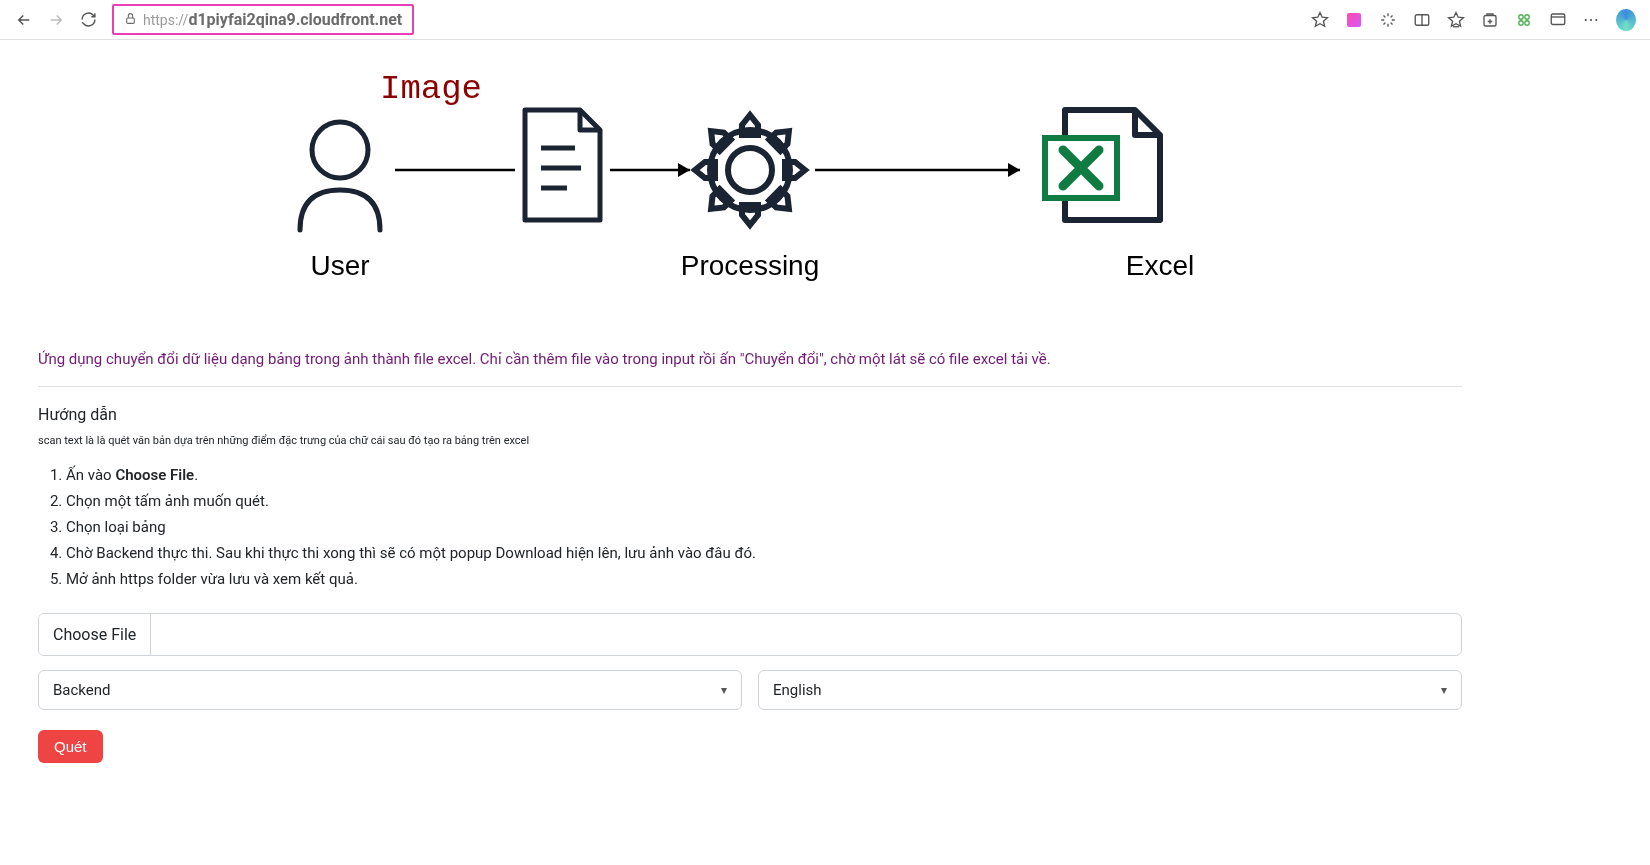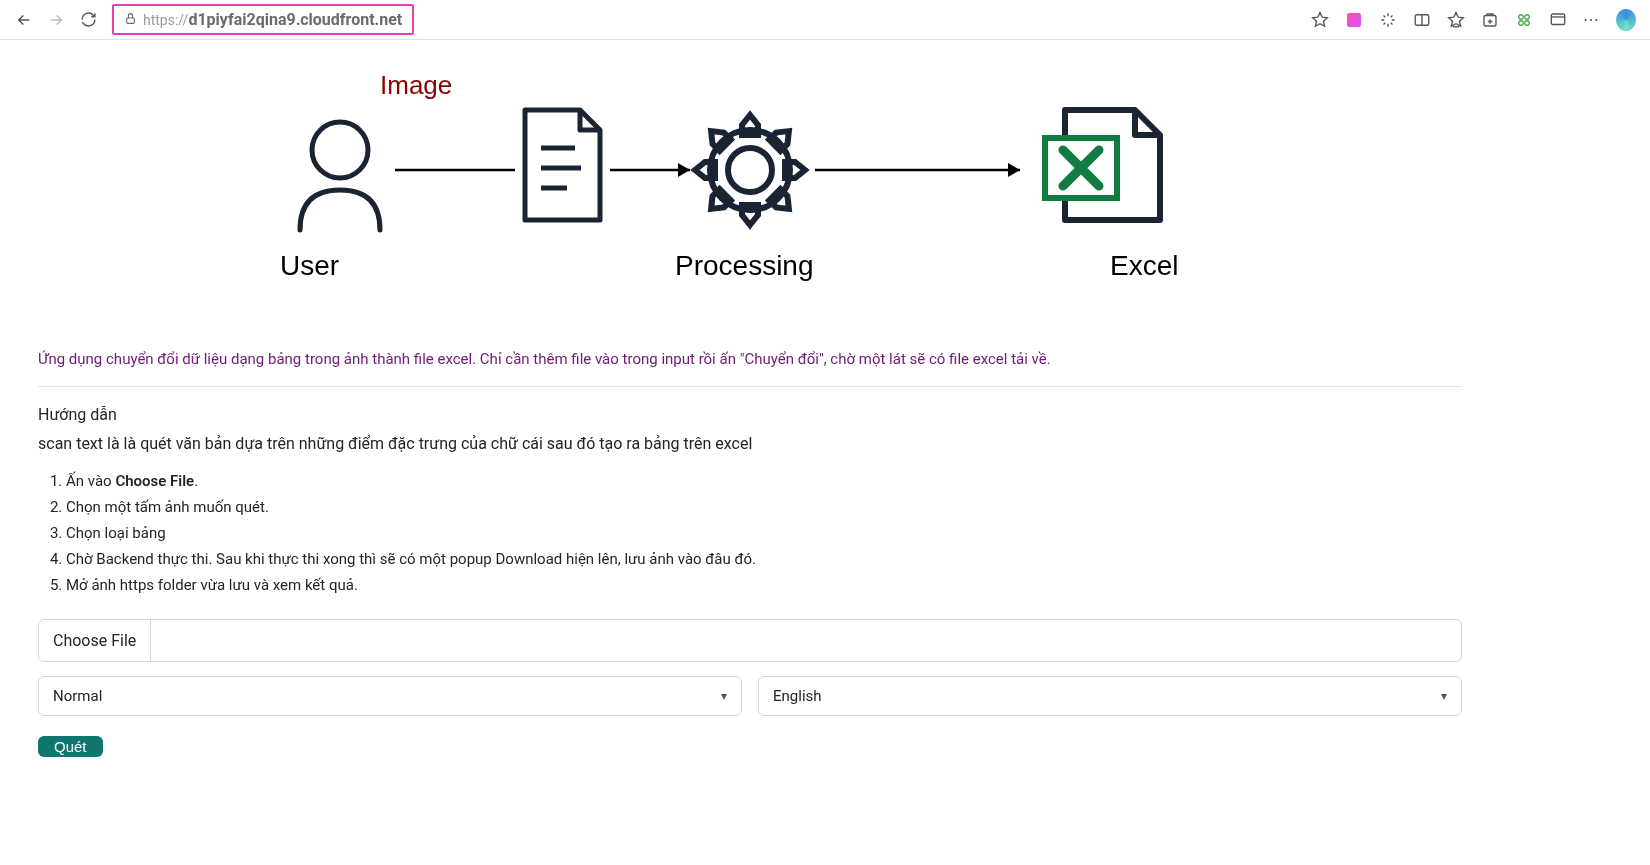--- a/index.html
+++ b/index.html
@@ -96,37 +96,38 @@
       position: relative;
       height: 240px;
       margin: 0 auto 40px;
       max-width: 1000px;
     }
     .diagram-label-image {
       position: absolute;
       top: 0px;
       left: 50%;
       transform: translateX(-370px);
-      font-family: Liberation Sans, sans-serif;
-      font-size: 26px;
+      font-family: Liberation Mono, monospace;
+      font-size: 34px;
       color: #8b0000;
     }
     .diagram svg.flow {
       position: absolute;
       top: 35px;
       left: 0;
       width: 100%;
       height: 130px;
     }
     .diagram .caption {
       position: absolute;
       top: 180px;
       font-family: Arial, sans-serif;
       font-size: 28px;
       color: #000;
+      text-align: center;
     }
     .cap-user { left: 3%; width: 120px; }
     .cap-proc { left: 50%; transform: translateX(-75px); width: 150px; }
     .cap-excel { right: 4%; width: 100px; }
 
     .description {
       font-size: 15px;
       color: #701a75;
       margin-bottom: 18px;
     }
@@ -134,21 +135,21 @@
       border: none;
       border-top: 1px solid #dee2e6;
       margin-bottom: 18px;
     }
     h2 {
       font-size: 16px;
       font-weight: 400;
       margin-bottom: 10px;
     }
     .subdesc {
-      font-size: 16px;
+      font-size: 11px;
       margin-bottom: 16px;
     }
     ol.steps {
       padding-left: 28px;
       margin-bottom: 22px;
     }
     ol.steps li {
       font-size: 15px;
       line-height: 1.6;
       margin-bottom: 2px;
@@ -201,25 +202,25 @@
       justify-content: space-between;
     }
     .select-box .chev {
       color: #555;
       font-size: 12px;
     }
 
     
     .btn-primary {
       display: inline-block;
-      background: #0f766e;
+      background: #ef4444;
       color: #fff;
       border: none;
       border-radius: 6px;
-      padding: 2px 16px;
+      padding: 8px 16px;
       font-size: 15px;
       cursor: pointer;
     }
   </style>
 </head>
 <body>
 
 <div class="browser-bar">
   <div class="nav-btn">
     <svg width="18" height="18" viewBox="0 0 24 24" fill="none" stroke="currentColor" stroke-width="2">
@@ -367,21 +368,21 @@
     <li>Chờ Backend thực thi. Sau khi thực thi xong thì sẽ có một popup Download hiện lên, lưu ảnh vào đâu đó.</li>
     <li>Mở ảnh https folder vừa lưu và xem kết quả.</li>
   </ol>
 
   <div class="file-input">
     <div class="choose">Choose File</div>
   </div>
 
   <div class="selects-row">
     <div class="select-box">
-      <span>Normal</span>
+      <span>Backend</span>
       <span class="chev">▾</span>
     </div>
     <div class="select-box">
       <span>English</span>
       <span class="chev">▾</span>
     </div>
   </div>
 
   <button class="btn-primary">Quét</button>
 </div>

